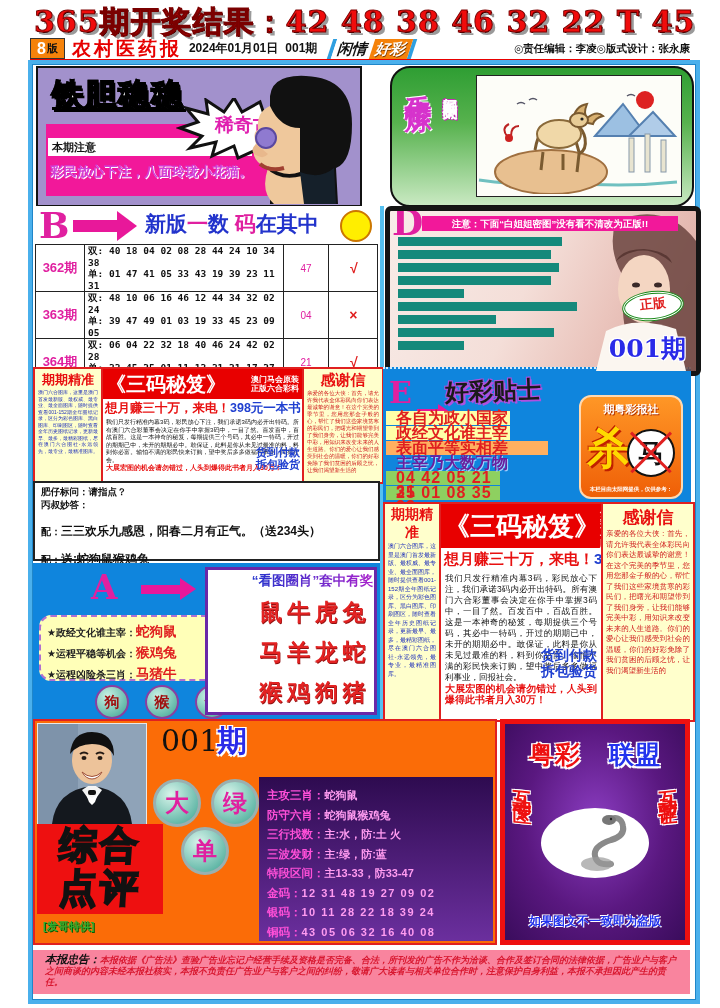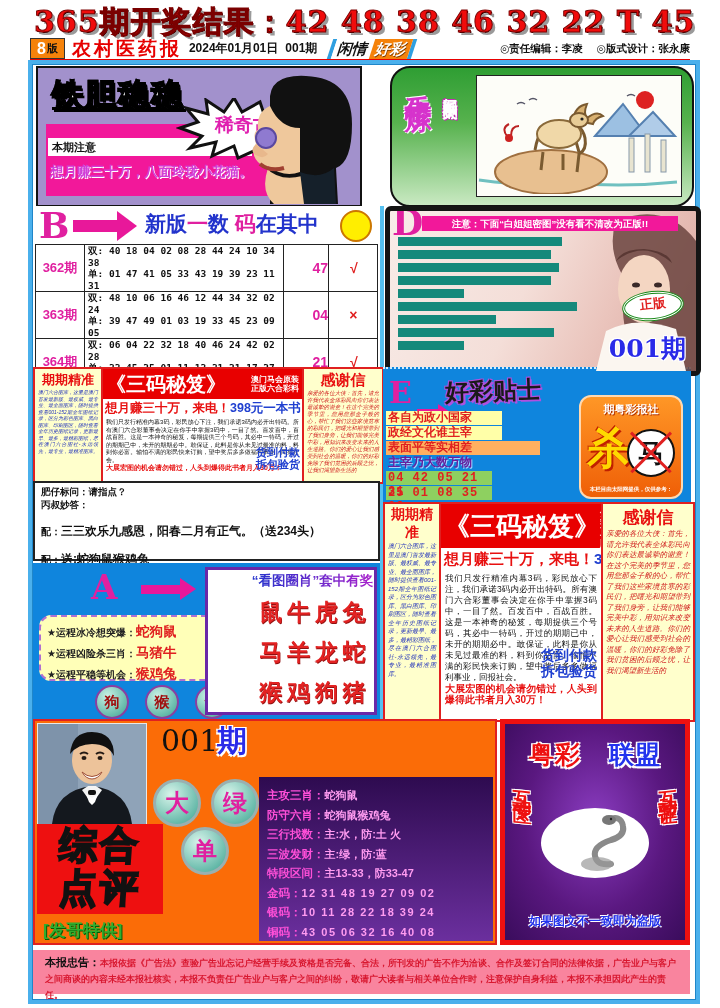--- a/index.html
+++ b/index.html
@@ -13,21 +13,21 @@
   .mast{left:30px;top:38px;width:660px;height:21px;border-bottom:3px solid #e80000;
     display:flex;align-items:center;gap:7px;}
   .pageno{background:#f5820a;border:1px solid #333;padding:0 6px;height:19px;display:flex;align-items:center;gap:1px;}
   .pageno .n{color:#fff;font-weight:900;font-size:16px;}
   .pageno .s{color:#111;font-weight:900;font-size:11px;}
   .papername{color:#e60000;font-family:"DejaVu Serif",serif;font-weight:900;font-size:19px;letter-spacing:3px;}
   .mdate{color:#111;font-weight:900;font-size:12px;}
   .tagwrap{display:flex;transform:skewX(-18deg);border-left:4px solid #2f9fe0;border-right:4px solid #2f9fe0;height:20px;margin-left:6px;}
   .tagL{background:#fff;color:#111;font-weight:900;font-size:15px;padding:0 4px;line-height:20px;}
   .tagR{background:#f5820a;color:#fff;font-weight:900;font-size:15px;padding:0 4px;line-height:20px;text-shadow:1px 1px 0 #7a3c00;}
-  .editors{margin-left:auto;display:flex;gap:14px;color:#111;font-weight:700;font-size:10.5px;text-align:right;}
+  .editors{margin-left:auto;display:flex;color:#111;font-weight:700;font-size:10.5px;text-align:right;}
   
   .frame{left:28px;top:60px;width:664px;height:936px;border:4px solid #4ab0ec;box-shadow:inset 0 0 0 1px #1f86c9;background:#fff;}
   .vdivider{left:348px;top:142px;width:4px;height:514px;background:#55c0f0;}
   
   .tiedan{left:4px;top:2px;width:322px;height:137px;background:#a291cc;border:2px solid #111;overflow:hidden;}
   .td-title{left:14px;top:6px;font-size:31px;font-weight:900;color:#fff;-webkit-text-stroke:1.5px #000;
     text-shadow:2px 2px 0 #000;letter-spacing:2px;text-decoration:underline;}
   .td-band{left:8px;top:56px;width:240px;height:72px;background:#f2189a;}
   .td-note{left:10px;top:70px;width:200px;height:18px;background:#fff;color:#111;font-weight:900;font-size:11px;line-height:18px;padding-left:4px;}
   .td-tip{left:12px;top:95px;width:300px;color:#d040d8;font-weight:900;font-size:13.5px;text-shadow:1px 1px 0 #fff;}
@@ -48,41 +48,41 @@
   .b-arrow{left:40px;top:14px;width:46px;height:12px;background:#e8189a;}
   .b-arrow:after{content:"";position:absolute;right:-18px;top:-9px;border-left:20px solid #e8189a;
     border-top:15px solid transparent;border-bottom:15px solid transparent;}
   .b-title{left:112px;top:4px;font-size:21px;font-weight:900;}
   .b-blue{color:#2233cc;} .b-mag{color:#e020a0;}
   .b-ball{right:8px;top:4px;width:28px;height:28px;border-radius:50%;background:#ffee00;border:2px solid #cc7700;}
   .b-table{left:2px;top:38px;width:343px;border-collapse:collapse;}
   .b-table td{border:1.5px solid #222;padding:0;}
   .b-per{width:48px;text-align:center;color:#e020a0;font-weight:900;font-size:13px;}
   .b-nums{width:195px;font-family:"DejaVu Sans Mono",monospace;font-weight:700;font-size:9.5px;line-height:11.5px;color:#111;padding-left:3px!important;margin-top:16px;}
-  .b-res{width:44px;text-align:right;color:#e020a0;font-weight:700;font-size:14px;}
+  .b-res{width:44px;text-align:center;color:#e020a0;font-weight:400;font-size:10px;}
   .b-mark{width:48px;text-align:center;color:#e02020;font-weight:900;font-size:14px;font-style:italic;}
   .b-row5 .b-mark{color:#e868c8;}
   
   .secD{left:353px;top:142px;width:306px;height:160px;border:5px solid #141414;border-radius:6px;overflow:hidden;
     background:linear-gradient(115deg,#f8ece8 0%,#f4ded8 45%,#eac4bc 70%,#d8a49c 100%);}
   .d-letter{left:2px;top:-10px;font-family:"DejaVu Serif",serif;font-weight:900;font-size:36px;color:#e020a0;z-index:5;}
   .d-banner{left:32px;top:5px;width:256px;height:15px;background:#f2189a;color:#fff;font-weight:900;font-size:9.5px;
     line-height:15px;text-align:center;z-index:4;}
   .d-bars{left:8px;top:26px;width:288px;z-index:3;}
   .d-bars div{height:9px;background:#15897b;margin-bottom:4px;}
   .d-badge{right:12px;top:80px;width:56px;height:24px;background:#fff;border:3px double #1a8a1a;border-radius:50%;
     color:#e02020;font-weight:900;font-size:13px;text-align:center;line-height:19px;z-index:4;transform:rotate(-6deg);}
   .d-issue{right:10px;bottom:6px;font-weight:900;font-size:25px;color:#2a2ae8;z-index:4;
     text-shadow:1px 1px 0 #fff,-1px -1px 0 #fff,1px -1px 0 #fff,-1px 1px 0 #fff;font-family:"DejaVu Serif",serif;}
   .d-hair{right:-10px;top:0;width:150px;height:160px;z-index:2;}
   
   .sanma{border:2px solid #e02020;background:#fff;display:flex;}
   .sm-col{background:#ffffcc;overflow:hidden;padding:2px 3px;}
   .sm-coltitle{color:#e81010;font-weight:900;text-align:center;}
-  .sm-smalltext{text-align:justify;font-style:italic;}
+  .sm-smalltext{text-align:justify;}
   .sm-mid{flex:1;display:flex;flex-direction:column;border-left:2px solid #e02020;border-right:2px solid #e02020;overflow:hidden;}
   .sm-banner{background:#e80000;color:#fff;display:flex;align-items:center;}
   .sm-banner .t{font-weight:900;white-space:nowrap;}
   .sm-banner .side{margin-left:auto;font-weight:900;text-align:center;line-height:1.15;}
   .sm-hook{font-weight:900;white-space:nowrap;}
   .sm-hook .r{color:#e81010;} .sm-hook .b{color:#2040d0;}
   .sm-body{color:#111;text-align:justify;position:relative;}
   .sm-red{color:#e81010;font-weight:900;}
   .sm-cod{position:absolute;color:#2040d0;font-weight:900;white-space:pre-line;line-height:1.1;}
   .sanmaL{left:1px;top:303px;width:347px;height:113px;}
@@ -109,21 +109,21 @@
   .sanmaR .sm-cod{right:4px;bottom:28px;font-size:14px;}
   
   .secE{left:351px;top:303px;width:308px;height:133px;background:#0f85dd;border-top:2px dotted #cfeeff;overflow:visible;}
   .e-letter{left:6px;top:6px;font-family:"DejaVu Serif",serif;font-weight:900;font-size:30px;color:#e020a0;}
   .e-arrow{left:34px;top:40px;width:22px;height:7px;background:#e8189a;}
   .e-arrow:after{content:"";position:absolute;right:-11px;top:-5px;border-left:12px solid #e8189a;
     border-top:8px solid transparent;border-bottom:8px solid transparent;}
   .e-title{left:62px;top:6px;font-size:24px;font-weight:900;color:#1a1a1a;
     text-shadow:2px 2px 0 #b050e0,-1px -1px 0 #b050e0,1px -1px 0 #b050e0,-1px 1px 0 #b050e0;transform:rotate(-2deg);}
   .e-lines{left:3px;top:42px;}
-  .e-lines .ln{display:block;height:14px;line-height:14px;font-weight:900;font-size:12px;color:#e02020;margin-bottom:1px;padding-left:2px;font-family:Liberation Mono, monospace;}
+  .e-lines .ln{display:block;height:14px;line-height:14px;font-weight:900;font-size:16px;color:#e02020;margin-bottom:1px;padding-left:10px;}
   .e-y{background:#ffffa8;width:114px;}
   .e-o{background:#ffb060;width:152px;}
   .e-p{color:#6a1f9e!important;text-shadow:1px 1px 0 #9fd4ff;width:120px;}
   .e-g{background:#8ed060;width:104px;letter-spacing:1px;}
   .e-box{left:196px;top:26px;width:100px;height:100px;border-radius:12px;border:2px solid #ffd9b0;
     background:linear-gradient(180deg,#ff9726,#ef5f07);overflow:visible;}
   .e-boxtitle{top:5px;width:100%;text-align:center;color:#fff;font-weight:900;font-size:11px;text-shadow:1px 1px 0 #b03000;}
   .e-kill{left:6px;top:22px;font-size:44px;font-weight:900;color:#ffd900;text-shadow:2px 2px 0 #c02000,-1px -1px 0 #c02000;}
   .e-circle{right:6px;top:32px;width:44px;height:44px;border-radius:50%;background:#fff;border:2px solid #111;
     text-align:center;line-height:44px;font-size:26px;font-weight:900;color:#111;overflow:visible;}
@@ -156,21 +156,21 @@
     font-family:"DejaVu Serif",serif;text-shadow:0.5px 0.5px 0 #901010;}
   
   .review{left:1px;top:655px;width:464px;height:226px;background:#fb6c07;border:2px solid #e02020;box-sizing:border-box;overflow:hidden;}
   .rv-issuenum{left:126px;top:2px;font-family:"DejaVu Serif",serif;font-size:30px;color:#111;}
   .rv-issuechar{left:182px;top:0px;font-size:30px;font-weight:900;color:#2a2ae8;
     text-shadow:1.5px 1.5px 0 #fff,-1.5px -1.5px 0 #fff,1.5px -1.5px 0 #fff,-1.5px 1.5px 0 #fff;}
   .rv-circ{width:42px;height:42px;border-radius:50%;border:3px solid #9ab0b0;text-align:center;line-height:42px;
     font-size:24px;font-weight:900;color:#e020a0;background:radial-gradient(circle at 35% 30%,#d8f4ea,#3aa391);}
   .rv-redbox{left:2px;top:103px;width:126px;height:90px;background:#ee1010;text-align:center;}
   .rv-redbox div{font-size:38px;line-height:43px;font-weight:900;color:#ffe800;-webkit-text-stroke:2px #111;letter-spacing:3px;transform:skewX(-4deg);}
-  .rv-credit{left:8px;top:198px;font-size:17px;font-weight:900;color:#2fae2f;text-shadow:1px 1px 0 #075a07;}
+  .rv-credit{left:8px;top:198px;font-size:11px;font-weight:900;color:#2fae2f;text-shadow:1px 1px 0 #075a07;}
   .rv-purple{left:224px;top:56px;width:234px;height:164px;background:linear-gradient(180deg,#2e0b50,#6b2f9e);padding:8px 8px;box-sizing:border-box;}
   .rv-line{white-space:nowrap;line-height:18.5px;}
   .rv-lbl{font-size:11.5px;font-weight:900;color:#ff4fd8;}
   .rv-val{font-size:11px;font-weight:900;color:#ff9bf0;}
   .rv-num{letter-spacing:1.5px;}
   .rv-photo{left:2px;top:2px;border:1px solid #e8e8e8;}
   
   .union{left:468px;top:655px;width:190px;height:226px;border:5px solid #ee1010;box-sizing:border-box;
     background:radial-gradient(ellipse at 50% 45%,#8a3cc0 0%,#5a1880 55%,#3a0c5c 100%);overflow:hidden;}
   .un-title{top:14px;width:100%;text-align:center;font-size:25px;font-weight:900;letter-spacing:1px;}
@@ -178,21 +178,21 @@
   .un-t2{color:#2233ee;text-shadow:1.5px 1.5px 0 #fff,-1.5px -1.5px 0 #fff,1.5px -1.5px 0 #fff,-1.5px 1.5px 0 #fff;margin-left:28px;}
   .un-vert{writing-mode:vertical-rl;text-orientation:upright;font-size:19px;font-weight:900;color:#ee1010;
     text-shadow:1px 1px 0 #fff,-1px -1px 0 #fff,1px -1px 0 #fff,-1px 1px 0 #fff;letter-spacing:5px;top:52px;height:130px;}
   .un-vl{left:4px;transform:skewY(6deg);} .un-vr{right:4px;transform:skewY(-6deg);}
   .un-ellipse{left:36px;top:84px;width:108px;height:70px;border-radius:50%;background:#fff;}
   .un-warn{bottom:10px;width:100%;text-align:center;font-size:12px;font-weight:900;color:#2233ee;
     text-shadow:1px 1px 0 #fff,-1px -1px 0 #fff;}
   
   .notice{left:1px;top:886px;width:657px;height:44px;background:#f9849e;box-sizing:border-box;padding:4px 12px;}
   .nt-lbl{font-size:11px;font-weight:900;color:#111;}
-  .nt-body{font-size:9px;font-weight:700;color:#d81830;line-height:16px;}
+  .nt-body{font-size:9px;font-weight:700;color:#d81830;line-height:11px;font-style:italic;}
 </style>
 </head>
 <body>
 
 <div class="page">
 
   <div class="abs headline">365期开奖结果：42 48 38 46 32 22 T 45</div>
   <div class="abs mast">
     <span class="pageno">
       <span class="n">8</span>
@@ -211,21 +211,21 @@
     </span>
   </div>
 
   <div class="abs frame">
     <div class="abs vdivider"></div>
 
     <div class="abs tiedan">
       <div class="abs td-band"></div>
       <div class="abs td-title">铁胆稳稳</div>
       <div class="abs td-note">本期注意</div>
-      <div class="abs td-tip">想月赚三十万，八面玲珑小花猫。</div>
+      <div class="abs td-tip">彩民放心下注，八面玲珑小花猫。</div>
       <svg class="abs td-burst" viewBox="0 0 150 62">
         <polygon points="4,30 22,24 10,10 32,16 30,2 48,14 58,0 66,14 84,4 88,16 112,6 108,20 132,14 122,28 148,28 128,38 144,50 118,46 124,60 100,50 92,62 80,52 62,60 58,48 36,58 40,44 14,50 26,38" fill="#fff" stroke="#111" stroke-width="3"></polygon>
       </svg>
       <div class="abs td-burst-text">稀奇古怪</div>
       <svg class="abs td-face" width="120" height="132" viewBox="0 0 120 132">
         <path d="M30,30 Q28,2 66,4 Q112,6 112,52 Q112,90 96,96 L98,132 L30,132 Z" fill="#111"></path>
         <path d="M30,34 Q16,40 18,58 Q12,60 16,72 Q8,86 26,96 Q40,110 62,104 L66,132 L34,132 Q20,120 28,96 Z" fill="#efc89c"></path>
         <path d="M30,34 Q20,44 20,60 L16,72 Q14,86 28,94 Q44,106 60,100 L60,56 Q40,56 30,34 Z" fill="#efc89c"></path>
         <circle cx="26" cy="66" r="10" fill="#8f7ad0" stroke="#5a48a0" stroke-width="2"></circle>
         <path d="M16,72 q-8,8 2,12 q6,3 10,-2" fill="#e8b88c"></path>
@@ -419,23 +419,23 @@
       <div class="sm-col sm-colR">
         <div class="sm-coltitle">感谢信</div>
         <div class="sm-smalltext">亲爱的各位大侠：首先，请允许我代表全体彩民向你们表达最诚挚的谢意！在这个完美的季节里，您用您那金子般的心，帮忙了我们这些家境贫寒的彩民们，把曙光和期望带到了我们身旁，让我们能够完美中彩，用知识来改变未来的人生道路。你们的爱心让我们感受到社会的温暖，你们的好彩免除了我们贫困的后顾之忧，让我们渴望新生活的</div>
       </div>
     </div>
 
     <div class="abs secA">
       <div class="abs a-letter">A</div>
       <div class="abs a-arrow"></div>
       <div class="abs a-box">
-        <div class="a-item"><span class="a-lbl">★运程冰冷想突爆：</span><span class="a-val">蛇狗鼠</span></div>
+        <div class="a-item"><span class="a-lbl">★政经文化谁主宰：</span><span class="a-val">蛇狗鼠</span></div>
+        <div class="a-item"><span class="a-lbl">★运程平稳等机会：</span><span class="a-val">猴鸡兔</span></div>
         <div class="a-item"><span class="a-lbl">★运程凶险杀三肖：</span><span class="a-val">马猪牛</span></div>
-        <div class="a-item"><span class="a-lbl">★运程平稳等机会：</span><span class="a-val">猴鸡兔</span></div>
       </div>
       <div class="abs a-circ" style="left:62px;top:122px;">狗</div>
       <div class="abs a-circ" style="left:112px;top:122px;">猴</div>
       <div class="abs a-circ" style="left:162px;top:122px;">兔</div>
       <div class="abs kantu">
         <div class="kt-title">“看图圈肖”套中有奖</div>
         <div class="kt-grid">
           <span>鼠</span>
           <span>牛</span>
           <span>虎</span>

